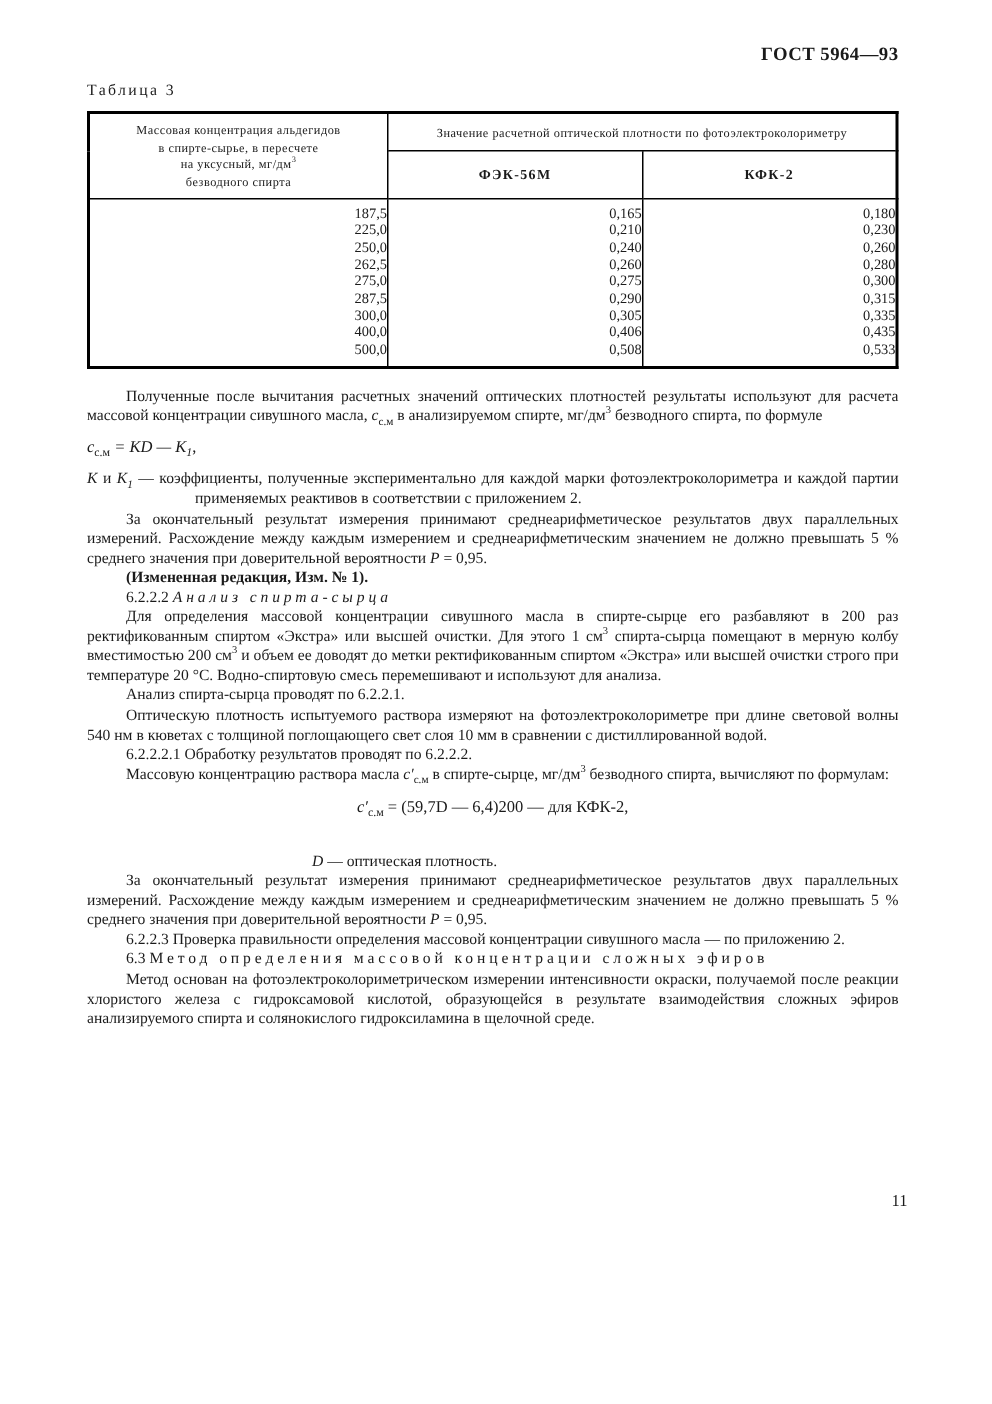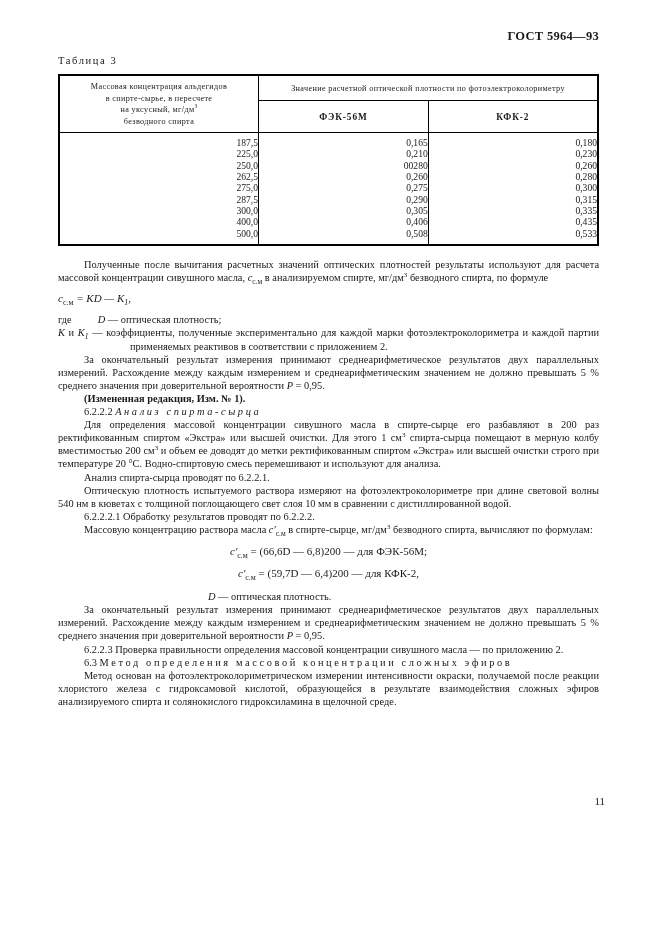--- a/index.html
+++ b/index.html
@@ -118,21 +118,21 @@
     margin: 8px 0 8px 0;
     font-size: 11px;
   }
   .formula2 {
     text-align: center;
     margin: 9px 0 2px 0;
     font-size: 11px;
   }
   .formula3 {
     text-align: center;
-    margin: 9px 0 10px 0;
+    margin: 9px 0 23px 0;
     font-size: 11px;
   }
   .ital { font-style: italic; }
   .bold { font-weight: bold; }
   .sub { font-size: 0.72em; vertical-align: sub; line-height: 0; }
   .spaced {
     letter-spacing: 2.6px;
     font-style: italic;
   }
   .spaced-rom {
@@ -192,21 +192,21 @@
               <div>287,5</div>
               <div>300,0</div>
               <div>400,0</div>
               <div>500,0</div>
             </div>
           </td>
           <td class="numblock">
             <div class="numlist">
               <div>0,165</div>
               <div>0,210</div>
-              <div>00280</div>
+              <div>0,240</div>
               <div>0,260</div>
               <div>0,275</div>
               <div>0,290</div>
               <div>0,305</div>
               <div>0,406</div>
               <div>0,508</div>
             </div>
           </td>
           <td class="numblock">
             <div class="numlist">
@@ -224,41 +224,39 @@
         </tr>
       </tbody>
     </table>
 
     <div class="body-text">
 
       <p class="para"><span>Полученные после вычитания расчетных значений оптических плотностей результаты используют для расчета массовой концентрации сивушного масла, </span><span class="ital">c</span><span class="sub">с.м</span><span> в анализируемом спирте, мг/дм</span><sup class="sm">3</sup><span> безводного спирта, по формуле</span></p>
 
       <div class="formula"><span class="ital">c</span><span class="sub">с.м</span><span class="ital"> = KD — K</span><span class="sub ital">1</span><span>,</span></div>
 
-      <p class="hang"><span>где</span><span class="where-indent"></span><span class="ital">D</span><span> — оптическая плотность;</span></p>
 
       <p class="hang" style="padding-left:72px; text-indent:-72px;"><span class="ital">K</span><span> и </span><span class="ital">K</span><span class="sub ital">1</span><span> — коэффициенты, полученные экспериментально для каждой марки фотоэлектроколориметра и каждой партии применяемых реактивов в соответствии с приложением 2.</span></p>
 
       <p class="para"><span>За окончательный результат измерения принимают среднеарифметическое результатов двух параллельных измерений. Расхождение между каждым измерением и среднеарифметическим значением не должно превышать 5 % среднего значения при доверительной вероятности </span><span class="ital">P</span><span> = 0,95.</span></p>
 
       <p class="para bold">(Измененная редакция, Изм. № 1).</p>
 
       <p class="para"><span>6.2.2.2 </span><span class="spaced">Анализ спирта-сырца</span></p>
 
       <p class="para"><span>Для определения массовой концентрации сивушного масла в спирте-сырце его разбавляют в 200 раз ректификованным спиртом «Экстра» или высшей очистки. Для этого 1 см</span><sup class="sm">3</sup><span> спирта-сырца помещают в мерную колбу вместимостью 200 см</span><sup class="sm">3</sup><span> и объем ее доводят до метки ректификованным спиртом «Экстра» или высшей очистки строго при температуре 20 °C. Водно-спиртовую смесь перемешивают и используют для анализа.</span></p>
 
       <p class="para">Анализ спирта-сырца проводят по 6.2.2.1.</p>
 
       <p class="para">Оптическую плотность испытуемого раствора измеряют на фотоэлектроколориметре при длине световой волны 540 нм в кюветах с толщиной поглощающего свет слоя 10 мм в сравнении с дистиллированной водой.</p>
 
       <p class="para">6.2.2.2.1  Обработку результатов проводят по 6.2.2.2.</p>
 
       <p class="para"><span>Массовую концентрацию раствора масла </span><span class="ital">c′</span><span class="sub">с.м</span><span> в спирте-сырце, мг/дм</span><sup class="sm">3</sup><span> безводного спирта, вычисляют по формулам:</span></p>
 
-      <div class="formula2"><span class="ital">c′</span><span class="sub">с.м</span><span> = (66,6D — 6,8)200 — для ФЭК-56М;</span></div>
 
       <div class="formula3"><span class="ital">c′</span><span class="sub">с.м</span><span> = (59,7D — 6,4)200 — для КФК-2,</span></div>
 
 
       <p class="dcenter"><span class="ital">D</span><span> — оптическая плотность.</span></p>
 
       <p class="para"><span>За окончательный результат измерения принимают среднеарифметическое результатов двух параллельных измерений. Расхождение между каждым измерением и среднеарифметическим значением не должно превышать 5 % среднего значения при доверительной вероятности </span><span class="ital">P</span><span> = 0,95.</span></p>
 
       <p class="para">6.2.2.3 Проверка правильности определения массовой концентрации сивушного масла — по приложению 2.</p>
 

